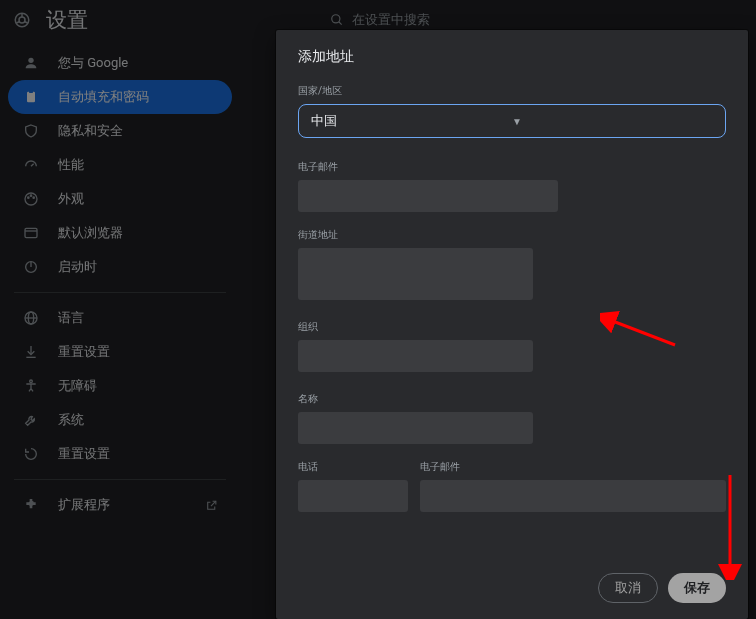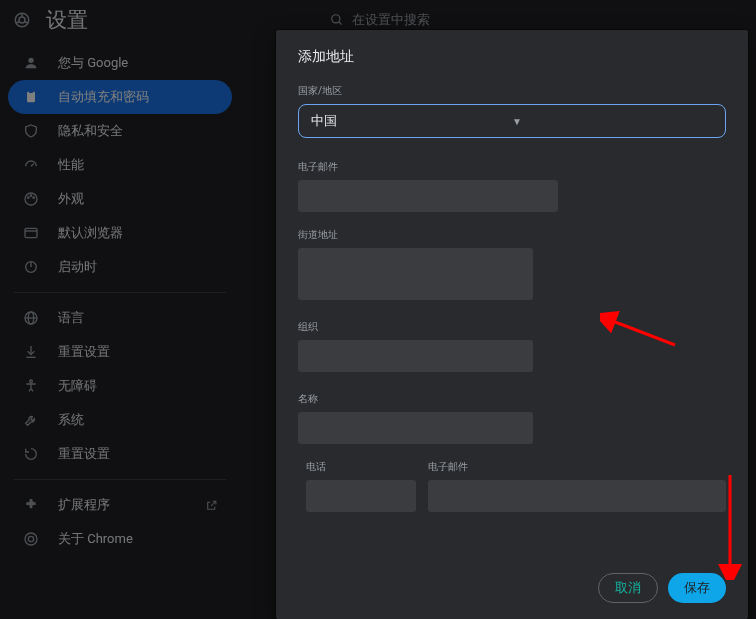--- a/index.html
+++ b/index.html
@@ -127,28 +127,28 @@
     .btn {
       height: 30px; padding: 0 16px;
       border-radius: 15px;
       font-size: 13px;
       display:flex;align-items:center;justify-content:center;
       cursor:pointer;
       user-select:none;
     }
     .btn-cancel {
       border: 1px solid #5f6368;
-      color: #14b8a6;
+      color: #a3a3a3;
       background: transparent;
     }
     .btn-save {
-      background: #0ea5e9;
+      background: #a3a3a3;
       color: #202124;
       border: none;
-      font-weight:400;
+      font-weight:700;
     }
     
     .arrow {
       position: absolute; z-index: 20;
       pointer-events: none;
     }
     svg { display:block; }
   </style>
 </head>
 <body>
@@ -301,29 +301,20 @@
         </span>
       <span>扩展程序</span>
       <span class="ext">
           <svg width="13" height="13" viewBox="0 0 24 24" fill="none" stroke="#9aa0a6" stroke-width="2">
             <path d="M14 4h6v6"></path>
             <path d="M20 4l-9 9"></path>
             <path d="M18 14v5H5V6h5"></path>
           </svg>
         </span>
     </div>
-    <div class="sb-item">
-      <span class="ico">
-          <svg width="16" height="16" viewBox="0 0 24 24" fill="none" stroke="#9aa0a6" stroke-width="2">
-            <circle cx="12" cy="12" r="9"></circle>
-            <circle cx="12" cy="12" r="4"></circle>
-          </svg>
-        </span>
-      <span>关于 Chrome</span>
-    </div>
   </div>
   <div class="content"></div>
 </div>
 
 <div class="dim-overlay"></div>
 
 <div class="dialog">
   <div class="dlg-body">
     <div class="dlg-title">添加地址</div>
 
@@ -350,21 +341,21 @@
       <label class="fld-label">组织</label>
       <input class="input" style="">
     </div>
 
     <div class="field" style="width:235px;margin-top:20px;">
       <label class="fld-label">名称</label>
       <input class="input" style="">
     </div>
 
     <div class="row field">
-      <div class="col" style="max-width:110px;margin-left:8px;">
+      <div class="col" style="max-width:110px;">
         <label class="fld-label">电话</label>
         <input class="input" style="">
       </div>
       <div class="col">
         <label class="fld-label">电子邮件</label>
         <input class="input" style="">
       </div>
     </div>
   </div>
   <div class="dlg-footer">

